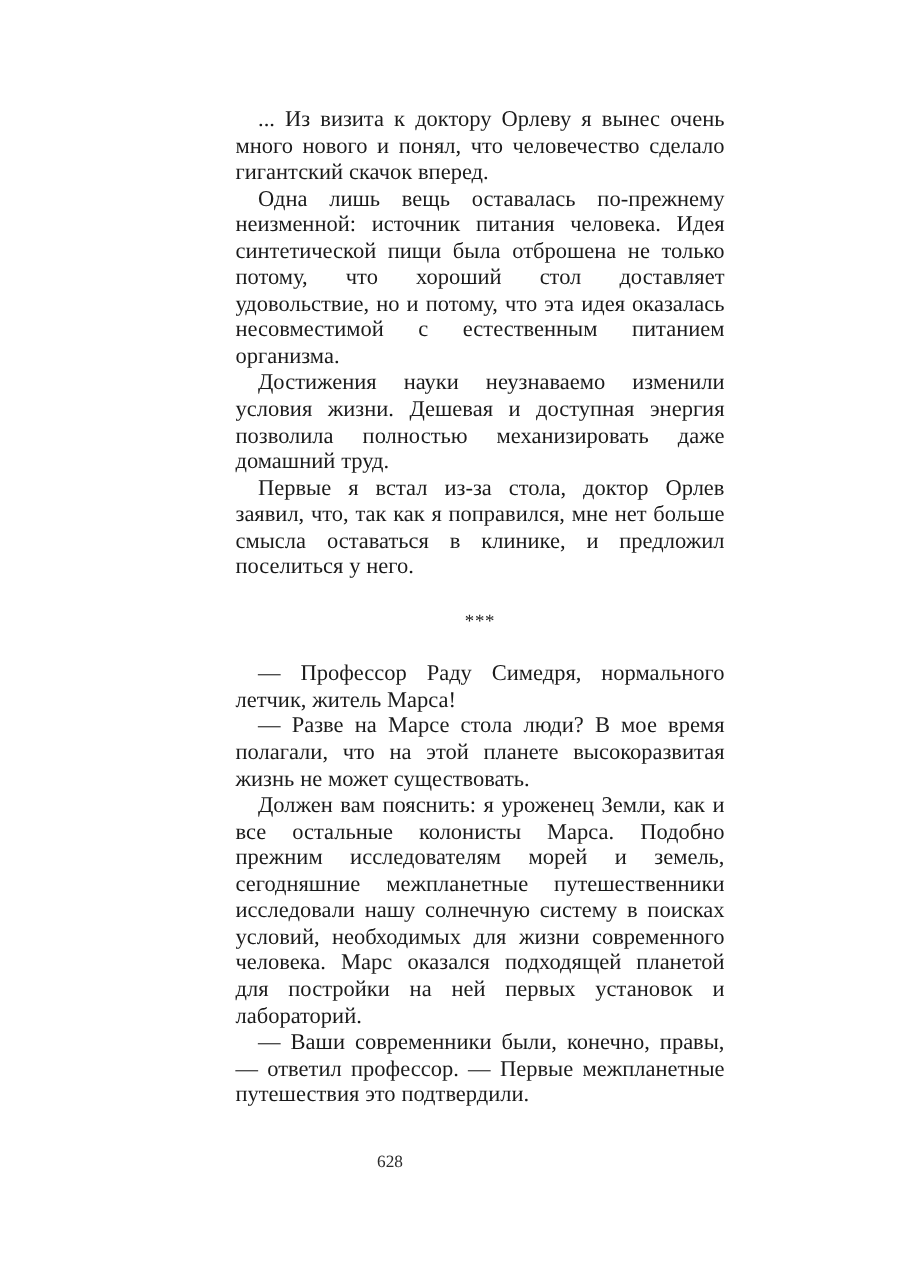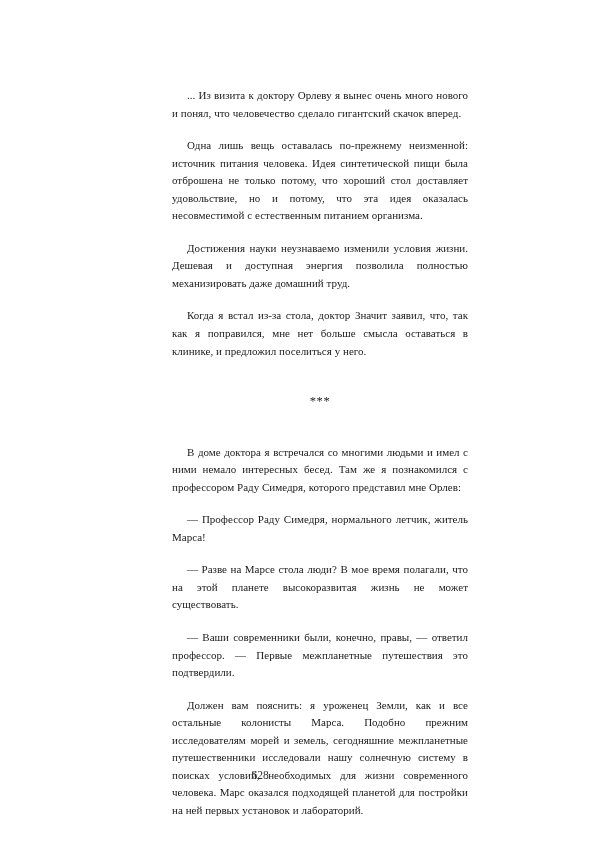--- a/index.html
+++ b/index.html
@@ -28,22 +28,22 @@
   }
 
   .text-column {
     position: absolute;
     left: 157px;
     top: 72px;
     width: 326px;
   }
 
   p.para {
-    margin: 15px;
-    font-size: 11px;
+    margin: 0;
+    font-size: 15px;
     line-height: 17.55px;
     text-align: justify;
     text-indent: 15px;
     text-justify: inter-word;
     hyphens: manual;
     word-spacing: 0.01em;
     font-family: Liberation Serif, serif;
   }
 
   .scene-break {
@@ -72,27 +72,26 @@
 </head>
 <body>
 
 <div class="page">
 
   <div class="text-column">
 
     <p class="para">... Из визита к доктору Орлеву я вынес очень много нового и понял, что человечество сделало гигантский скачок вперед.</p>
     <p class="para">Одна лишь вещь оставалась по-прежнему неизменной: источник питания человека. Идея синтетической пищи была отброшена не только потому, что хороший стол доставляет удовольствие, но и потому, что эта идея оказалась несовместимой с естественным питанием организма.</p>
     <p class="para">Достижения науки неузнаваемо изменили условия жизни. Дешевая и доступная энергия позволила полностью механизировать даже домашний труд.</p>
-    <p class="para">Когда я встал из-за стола, доктор Значит заявил, что, так как я поправился, мне нет больше смысла оставаться в клинике, и предложил поселиться у него.</p>
+    <p class="para">Первые я встал из-за стола, доктор Орлев заявил, что, так как я поправился, мне нет больше смысла оставаться в клинике, и предложил поселиться у него.</p>
 
     <p class="scene-break">***</p>
 
-    <p class="para">В доме доктора я встречался со многими людьми и имел с ними немало интересных бесед. Там же я познакомился с профессором Раду Симедря, которого представил мне Орлев:</p>
     <p class="para">— Профессор Раду Симедря, нормального летчик, житель Марса!</p>
     <p class="para">— Разве на Марсе стола люди? В мое время полагали, что на этой планете высокоразвитая жизнь не может существовать.</p>
+    <p class="para">Должен вам пояснить: я уроженец Земли, как и все остальные колонисты Марса. Подобно прежним исследователям морей и земель, сегодняшние межпланетные путешественники исследовали нашу солнечную систему в поисках условий, необходимых для жизни современного человека. Марс оказался подходящей планетой для постройки на ней первых установок и лабораторий.</p>
     <p class="para">— Ваши современники были, конечно, правы, — ответил профессор. — Первые межпланетные путешествия это подтвердили.</p>
-    <p class="para">Должен вам пояснить: я уроженец Земли, как и все остальные колонисты Марса. Подобно прежним исследователям морей и земель, сегодняшние межпланетные путешественники исследовали нашу солнечную систему в поисках условий, необходимых для жизни современного человека. Марс оказался подходящей планетой для постройки на ней первых установок и лабораторий.</p>
 
   </div>
 
   <div class="folio">628</div>
 
 </div>
 
 </body></html>

